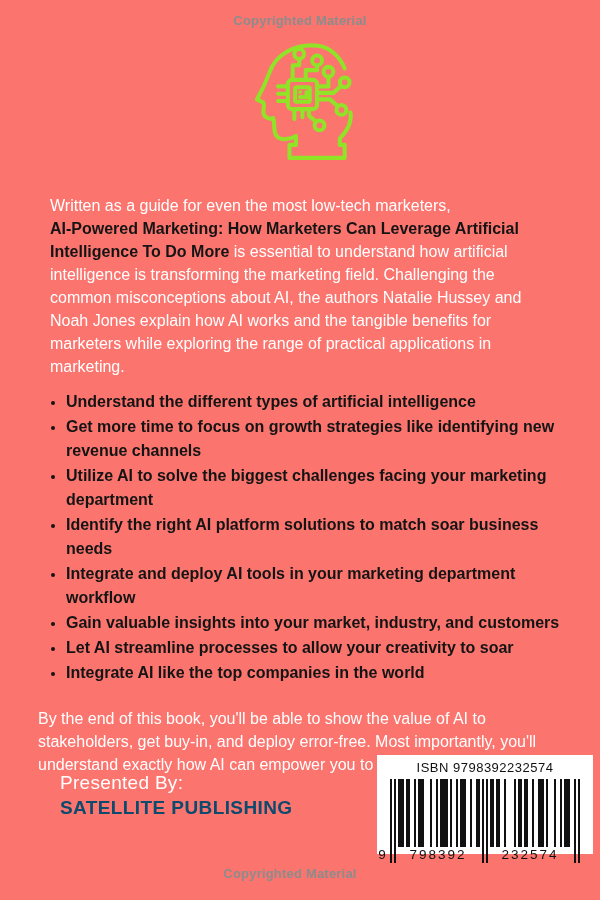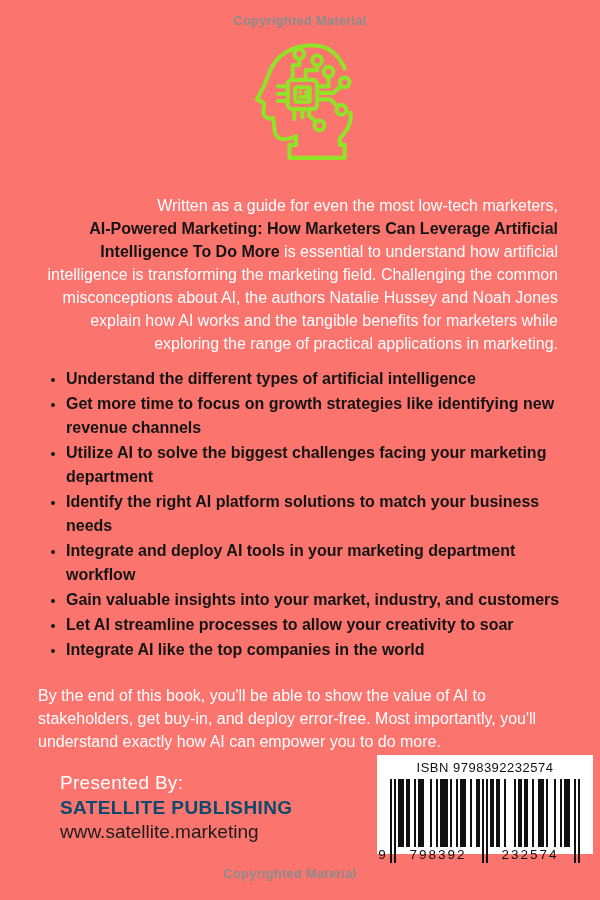--- a/index.html
+++ b/index.html
@@ -12,21 +12,21 @@
   .copyright{
     color:#8C8C8C;font-size:13px;font-weight:bold;letter-spacing:.2px;
     text-align:center;
   }
   .copyright.top{padding-top:13px;}
   .copyright.bottom{position:absolute;top:866px;left:130px;width:320px;text-align:center;}
   .icon-wrap{display:flex;justify-content:center;margin-top:8px;height:132px;}
   .content{margin:26px 38px 0 38px;color:#FFFFFF;font-size:16px;line-height:23px;}
   .intro strong{color:#141414;font-weight:bold;}
   .list-intro{margin:24px 0 0 0;}
-  .intro{margin:4px;text-align:right;}
+  .intro{margin:12px;}
   ul.benefits{
     margin:12px 0 0 0;padding:0 0 0 28px;color:#141414;font-weight:bold;
     line-height:24px;
   }
   ul.benefits li{margin:0 0 1px 0;}
   ul.benefits li::marker{font-size:13px;}
   .outro{margin:22px 0 0 0;}
   .publisher{position:absolute;left:60px;top:772px;}
   .presented{color:#FFFFFF;font-size:19px;letter-spacing:.3px;}
   .pub-name{color:#0c4a6e;font-size:19px;font-weight:bold;letter-spacing:.4px;margin-top:3px;}
@@ -85,34 +85,33 @@
   </div>
 
   <div class="content">
     <p class="intro"><span>Written as a guide for even the most low-tech marketers,</span><br><strong>AI-Powered Marketing: How Marketers Can Leverage Artificial Intelligence To Do More</strong><span> is essential to understand how artificial intelligence is transforming the marketing field. Challenging the common misconceptions about AI, the authors Natalie Hussey and Noah Jones explain how AI works and the tangible benefits for marketers while exploring the range of practical applications in marketing.</span></p>
 
 
     <ul class="benefits">
       <li>Understand the different types of artificial intelligence</li>
       <li>Get more time to focus on growth strategies like identifying new revenue channels</li>
       <li>Utilize AI to solve the biggest challenges facing your marketing department</li>
-      <li>Identify the right AI platform solutions to match your business needs</li>
+      <li>Identify the right AI platform solutions to match soar business needs</li>
       <li>Integrate and deploy AI tools in your marketing department workflow</li>
       <li>Gain valuable insights into your market, industry, and customers</li>
       <li>Let AI streamline processes to allow your creativity to soar</li>
       <li>Integrate AI like the top companies in the world</li>
     </ul>
 
     <p class="outro">By the end of this book, you'll be able to show the value of AI to stakeholders, get buy-in, and deploy error-free. Most importantly, you'll understand exactly how AI can empower you to do more.</p>
   </div>
 
   <div class="publisher">
     <div class="presented">Presented By:</div>
     <div class="pub-name">SATELLITE PUBLISHING</div>
-    <div class="pub-site">www.satellite.marketing</div>
   </div>
 
   <div class="barcode-box">
     <div class="isbn-label">ISBN 9798392232574</div>
     <div class="bars" id="bars">
       <div class="bc-digit d1">9</div>
       <div class="bc-digit d2">798392</div>
       <div class="bc-digit d3">232574</div>
     <div class="bar guard" style="left: 0px;"></div>
         <div class="bar guard" style="left: 4px;"></div>

